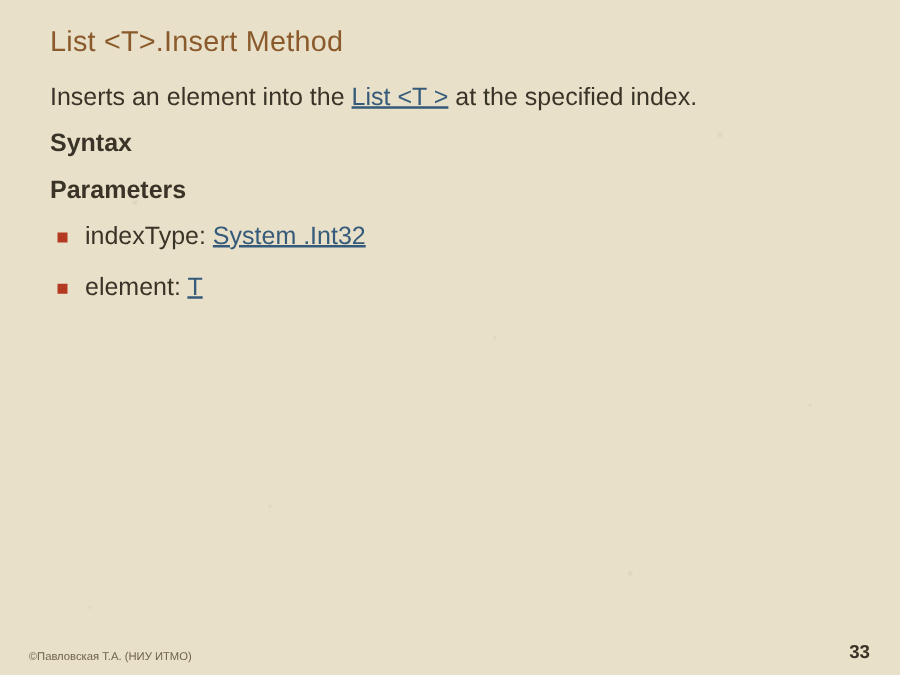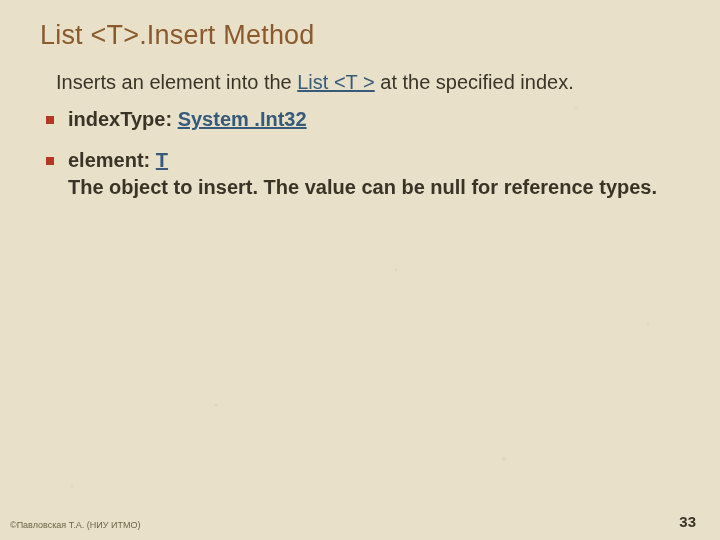--- a/index.html
+++ b/index.html
@@ -27,61 +27,60 @@
   }
   .slide {
     padding: 20px 40px 0 40px;
     box-sizing: border-box;
     width: 100%;
     height: 100%;
   }
   h1.title {
     margin: 0 0 18px 0;
     font-weight: normal;
-    font-size: 27px;
+    font-size: 23px;
     color: #8a5a2c;
     letter-spacing: 0.2px;
   }
   .body {
     font-size: 20px;
     line-height: 1.35;
   }
   .para {
-    margin: 0 0 10px 16px;
+    margin: 0 0 10px 0;
     padding-left: 28px;
     text-indent: -28px;
   }
   .link {
     color: #355a7a;
     text-decoration: underline;
   }
   .strong { font-weight: bold; }
   ul.params {
     list-style: none;
     margin: 0;
     padding: 0 0 0 28px;
   }
   ul.params li {
     position: relative;
     margin: 0 0 14px 0;
     padding-left: 0;
-    font-weight: bold;
   }
   ul.params li::before {
     content: "";
     position: absolute;
     left: -22px;
     top: 10px;
     width: 8px;
     height: 8px;
     background: #b33a20;
   }
   .footer-left {
     position: absolute;
-    left: 10px;
+    left: 23px;
     bottom: 10px;
     font-size: 9px;
     color: #6d634a;
   }
   .footer-right {
     position: absolute;
     right: 24px;
     bottom: 10px;
     font-size: 15px;
     font-weight: bold;
@@ -94,30 +93,31 @@
 <div class="slide">
 
   <h1 class="title">List &lt;T&gt;.Insert Method</h1>
 
   <div class="body">
 
     <p class="para">
       <span>Inserts an element into the </span><span class="link">List &lt;T &gt;</span><span> at the specified index.</span>
     </p>
 
+    <p class="para strong">Syntax</p>
 
 
+    <p class="para strong">Parameters</p>
 
     <ul class="params">
       <li>
         <span>indexType: </span><span class="link">System .Int32</span><br>
       </li>
       <li>
         <span>element: </span><span class="link">T</span><br>
-        <span>The object to insert. The value can be null for reference types.</span>
       </li>
     </ul>
 
   </div>
 
 </div>
 
 <div class="footer-left">©Павловская Т.А. (НИУ ИТМО)</div>
 <div class="footer-right">33</div>
 

